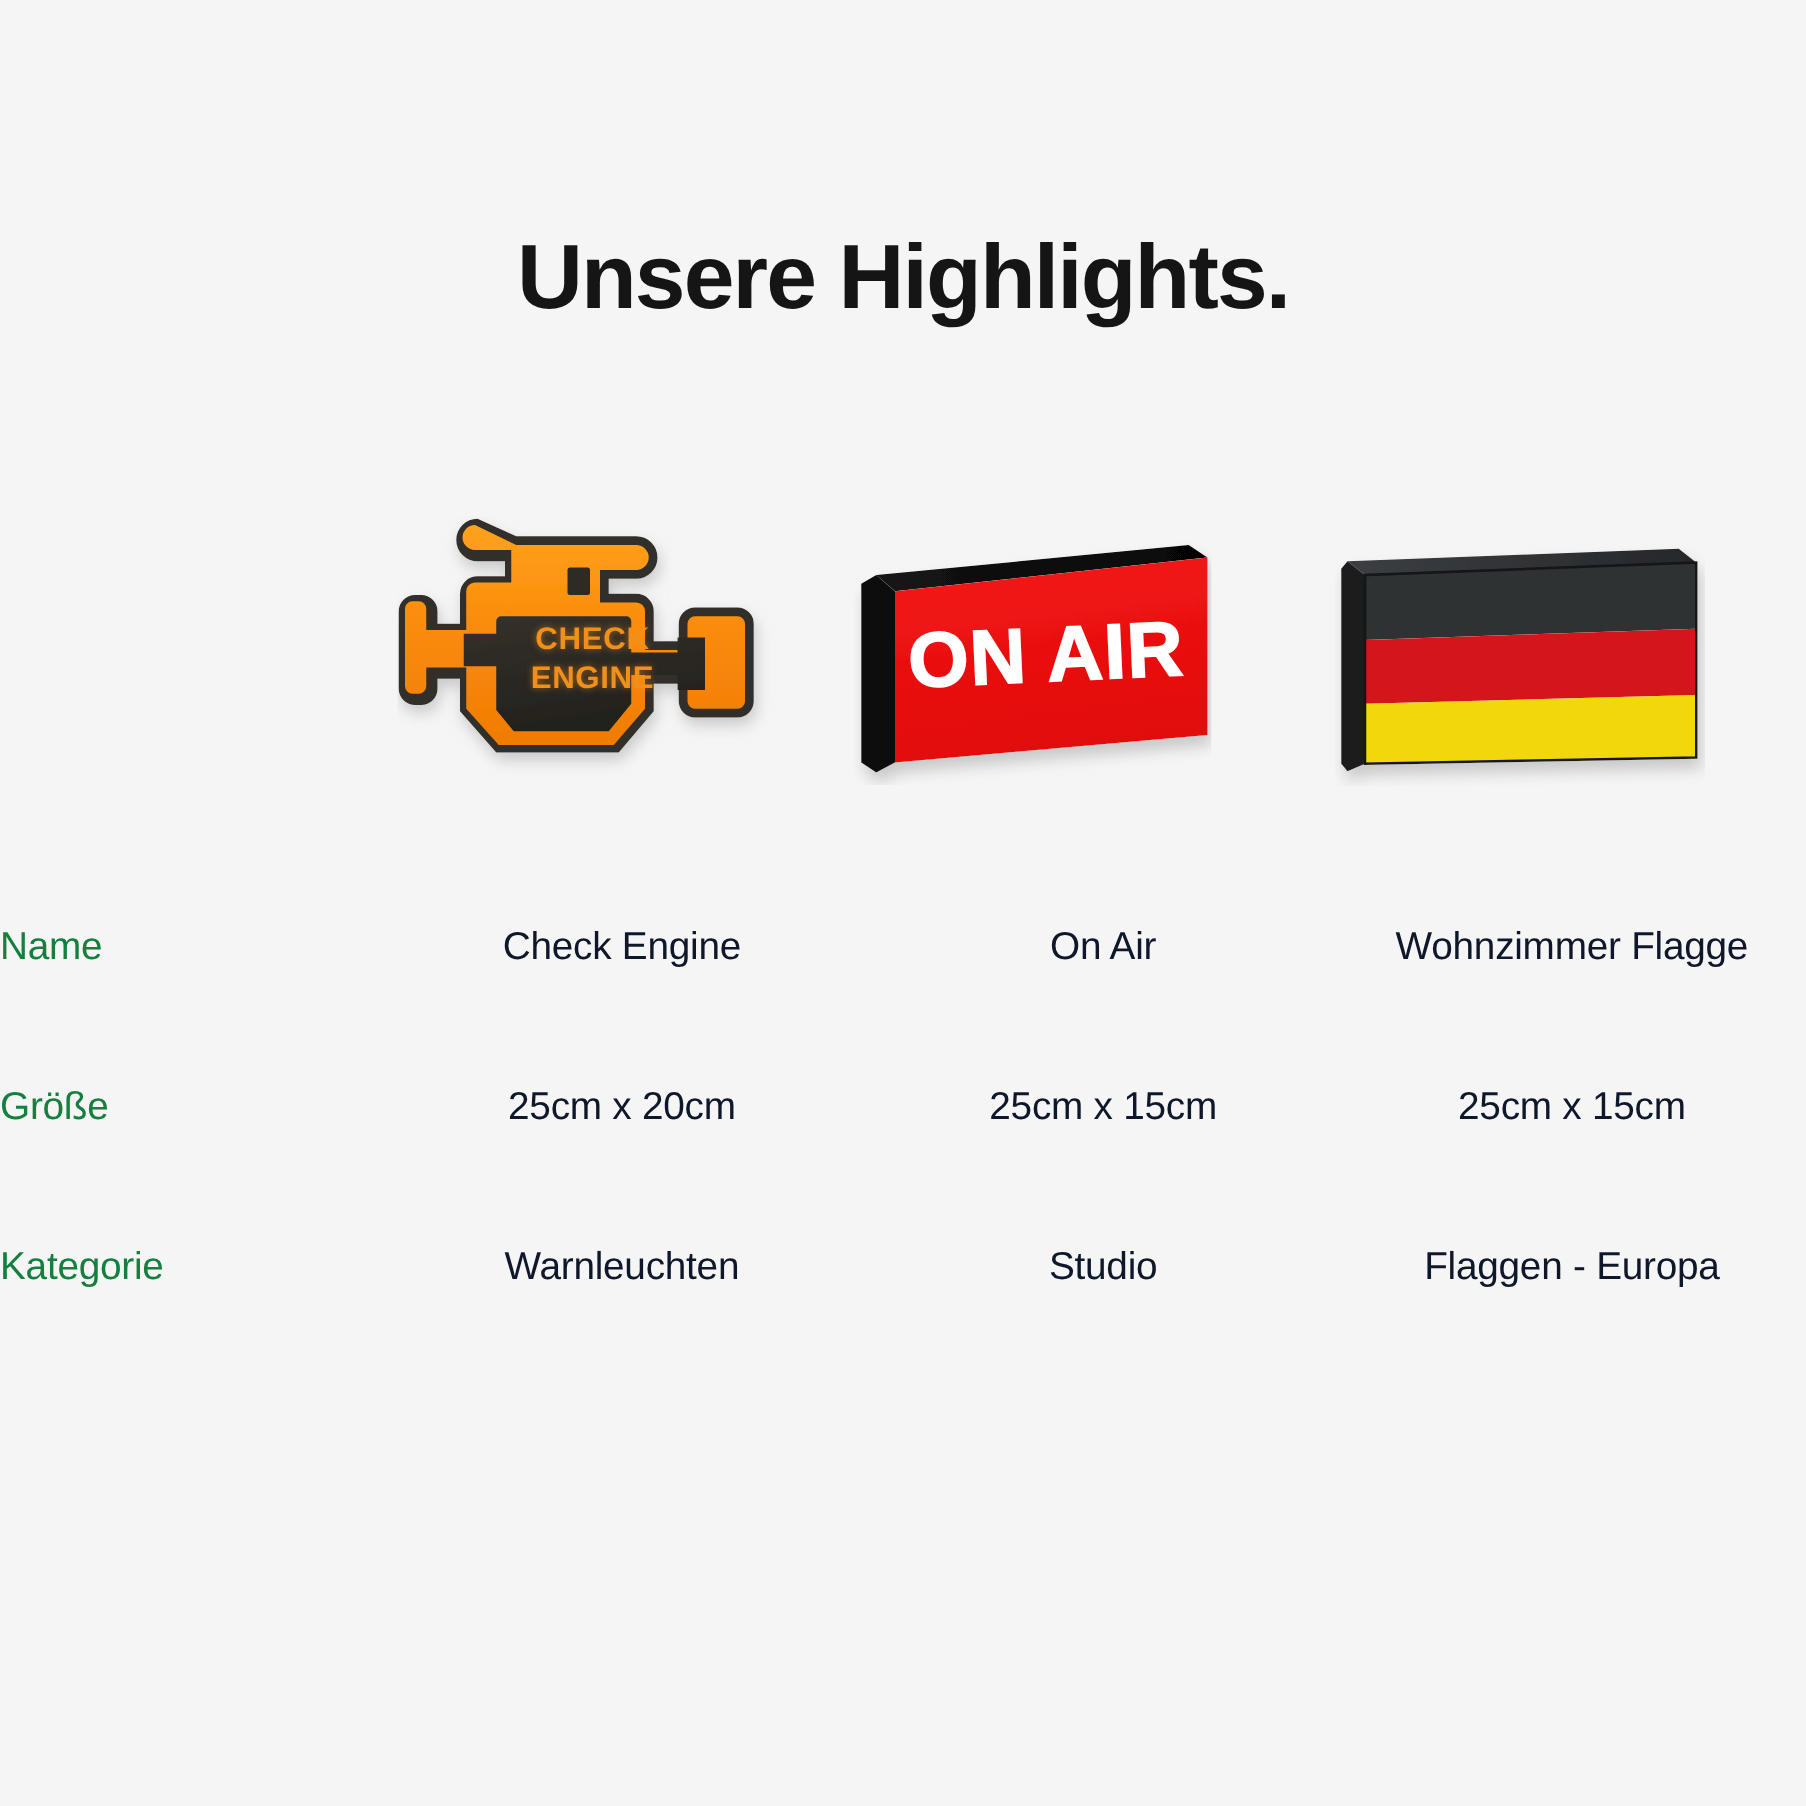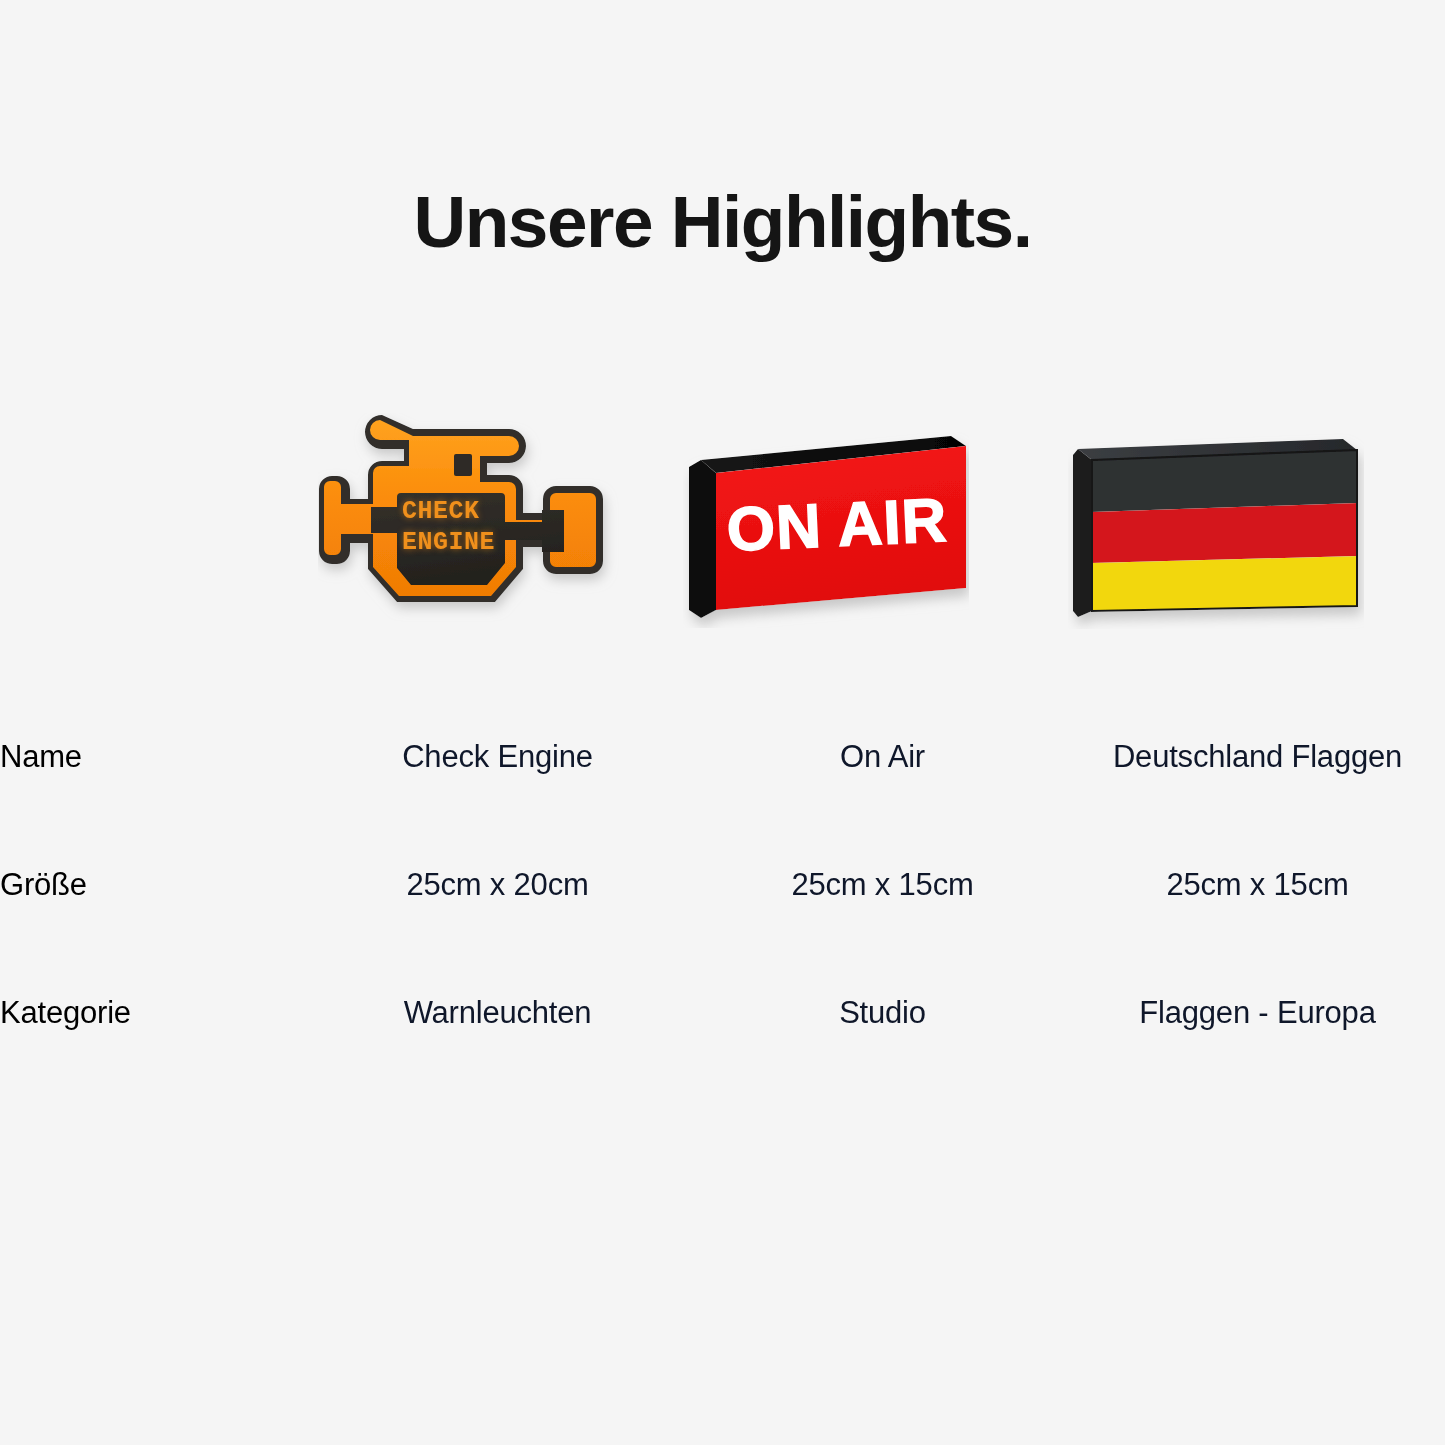--- a/index.html
+++ b/index.html
@@ -44,21 +44,22 @@
     top: 413px;
     width: 312px;
     height: 232px;
   }
   .check-engine svg { display: block; width: 100%; height: 100%; }
   .ce-label {
     position: absolute;
     left: 84px;
     top: 83px;
     width: 144px;
-    font-family: Liberation Mono, monospace;
+    text-align: center;
+    font-family: Liberation Sans, sans-serif;
     font-weight: 700;
     font-size: 25px;
     line-height: 31px;
     letter-spacing: 0.5px;
     color: #f0901c;
     text-shadow: 0 0 6px rgba(255,150,20,.55);
     pointer-events: none;
   }
 
   
@@ -115,21 +116,21 @@
     vertical-align: middle;
     font-weight: 400;
   }
   .label-cell {
     width: 300px;
     text-align: left;
     padding-left: 62px;
     font-size: 31px;
     font-weight: 700;
     letter-spacing: -0.2px;
-    color: #000000;
+    color: #15803d;
     white-space: nowrap;
   }
   .value-cell {
     text-align: center;
     font-size: 31px;
     font-weight: 400;
     letter-spacing: -0.2px;
     color: #0f172a;
     line-height: 1.62;
   }
@@ -239,21 +240,21 @@
       </g>
     </svg>
   </div>
 
   <table class="spec-table">
     <tbody>
       <tr>
         <th class="label-cell">Name</th>
         <td class="value-cell col1">Check Engine</td>
         <td class="value-cell col2">On Air</td>
-        <td class="value-cell col3">Deutschland Flaggen</td>
+        <td class="value-cell col3">Wohnzimmer Flagge</td>
       </tr>
       <tr>
         <th class="label-cell">Größe</th>
         <td class="value-cell col1">25cm x 20cm</td>
         <td class="value-cell col2">25cm x 15cm</td>
         <td class="value-cell col3">25cm x 15cm</td>
       </tr>
       <tr>
         <th class="label-cell">Kategorie</th>
         <td class="value-cell col1">Warnleuchten</td>

